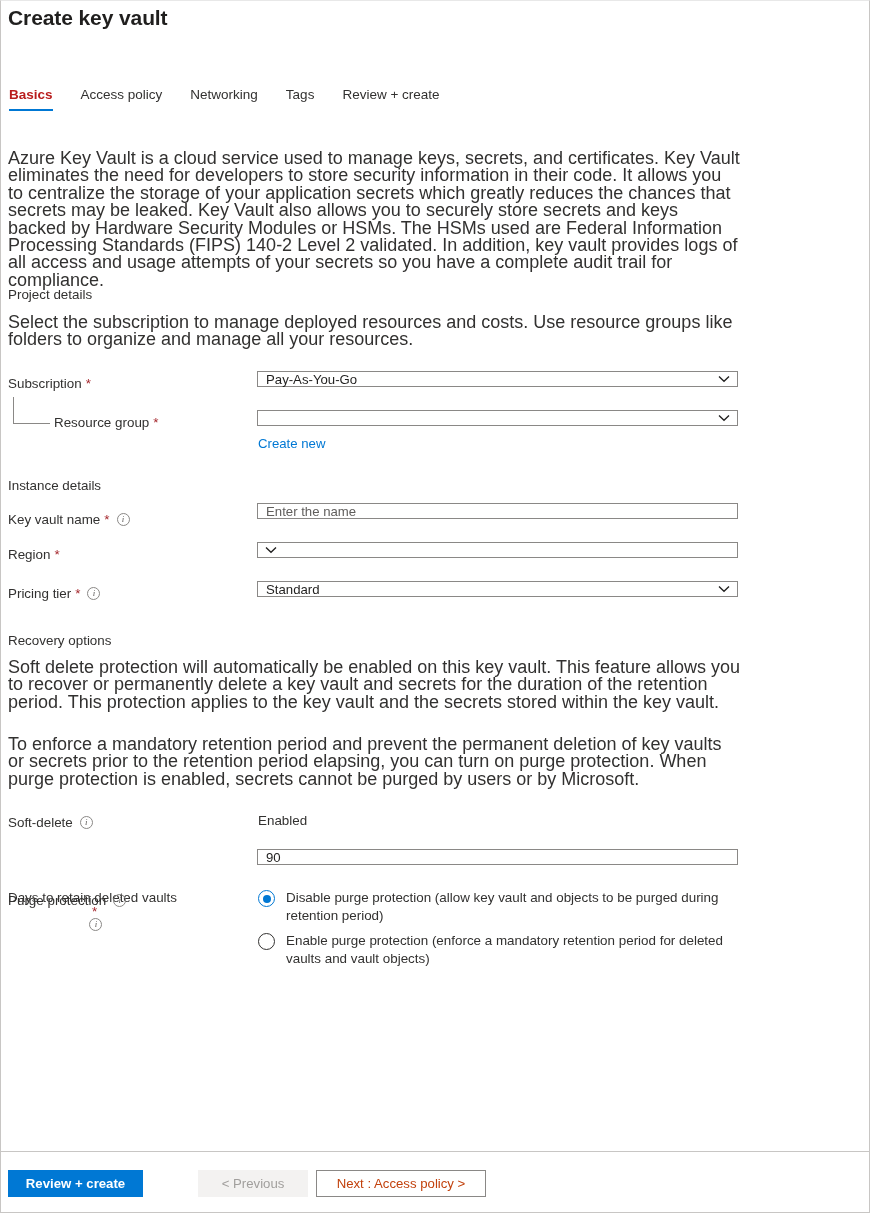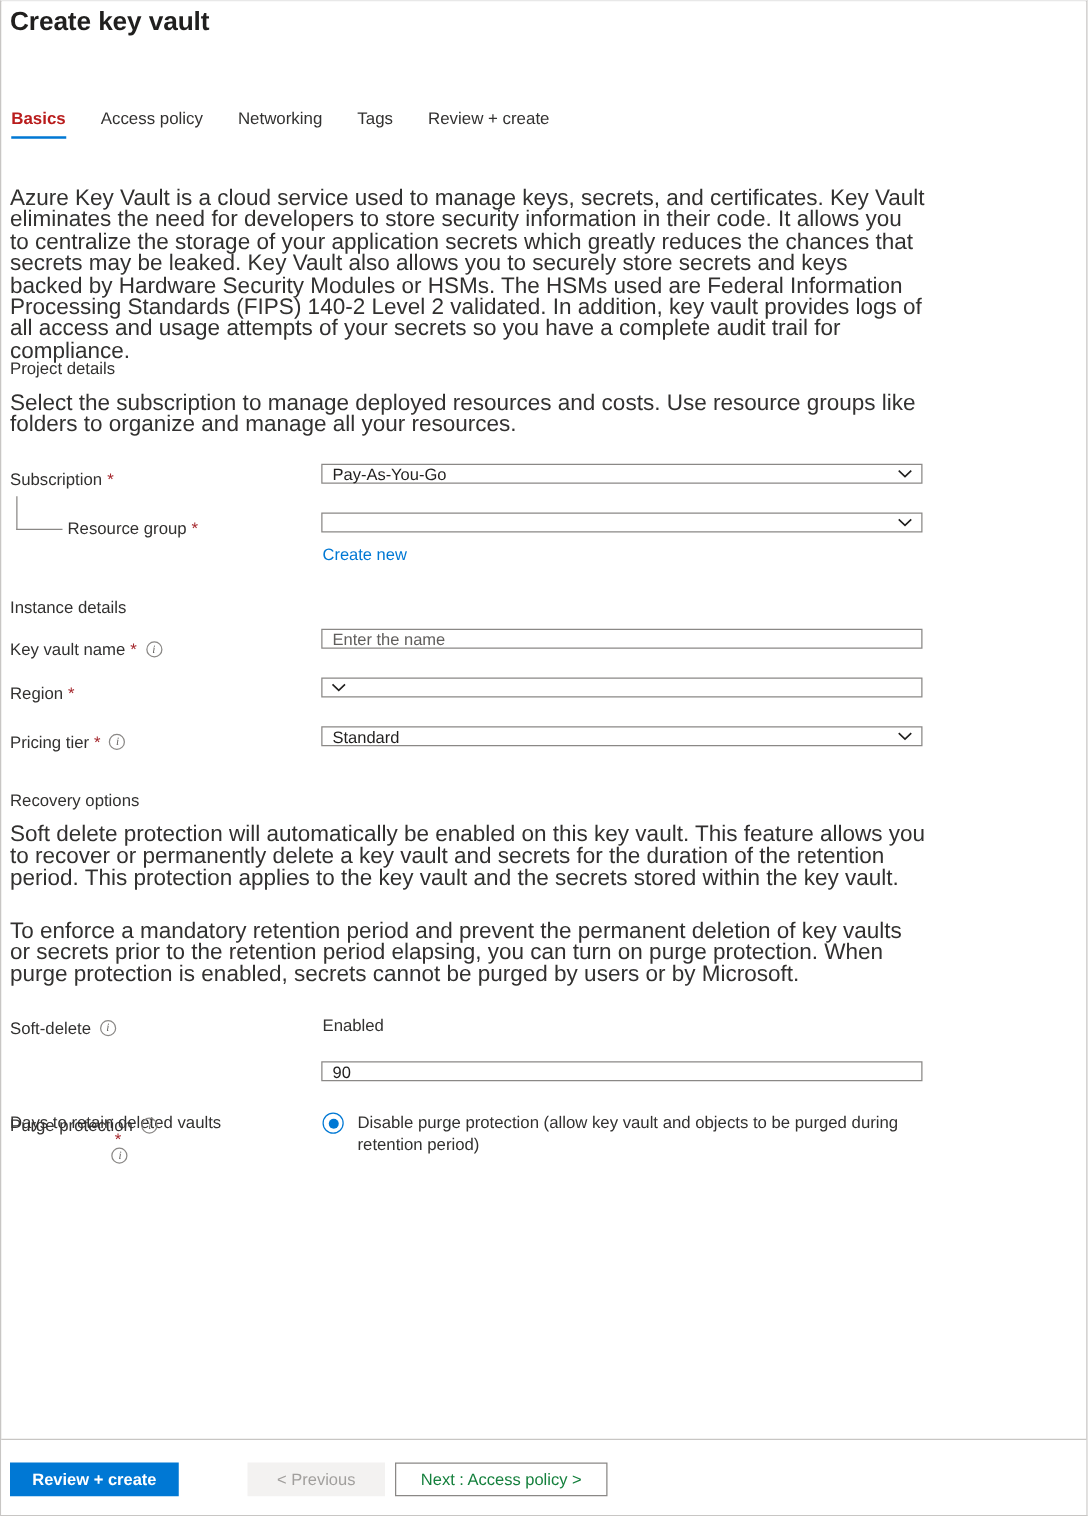--- a/index.html
+++ b/index.html
@@ -266,21 +266,21 @@
     background: #f3f2f1;
     color: #a19f9d;
     border: none;
     cursor: default;
   }
   #btn-next {
     left: 315px;
     top: 18px;
     width: 170px;
     background: #ffffff;
-    color: #15803d;
+    color: #c2410c;
     border: 1px solid #8a8886;
   }
 </style>
 </head>
 <body>
 
 <div id="page">
 
   <div id="page-title">Create key vault</div>
 
@@ -384,20 +384,24 @@
   <div class="field-label" style="left:7px; top:892px;">
     <span>Purge protection</span>
     <span class="info-icon">i</span>
   </div>
 
   <div class="radio-row" style="top:888px;">
     <span class="radio on"></span>
     <span class="radio-label">Disable purge protection (allow key vault and objects to be purged during retention period)</span>
   </div>
 
+  <div class="radio-row" style="top:931px;">
+    <span class="radio off"></span>
+    <span class="radio-label">Enable purge protection (enforce a mandatory retention period for deleted vaults and vault objects)</span>
+  </div>
 
   <div id="footer-sep"></div>
   <div id="footer">
     <div class="btn" id="btn-review">Review + create</div>
     <div class="btn" id="btn-previous">&lt; Previous</div>
     <div class="btn" id="btn-next">Next : Access policy &gt;</div>
   </div>
 
 </div>
 

